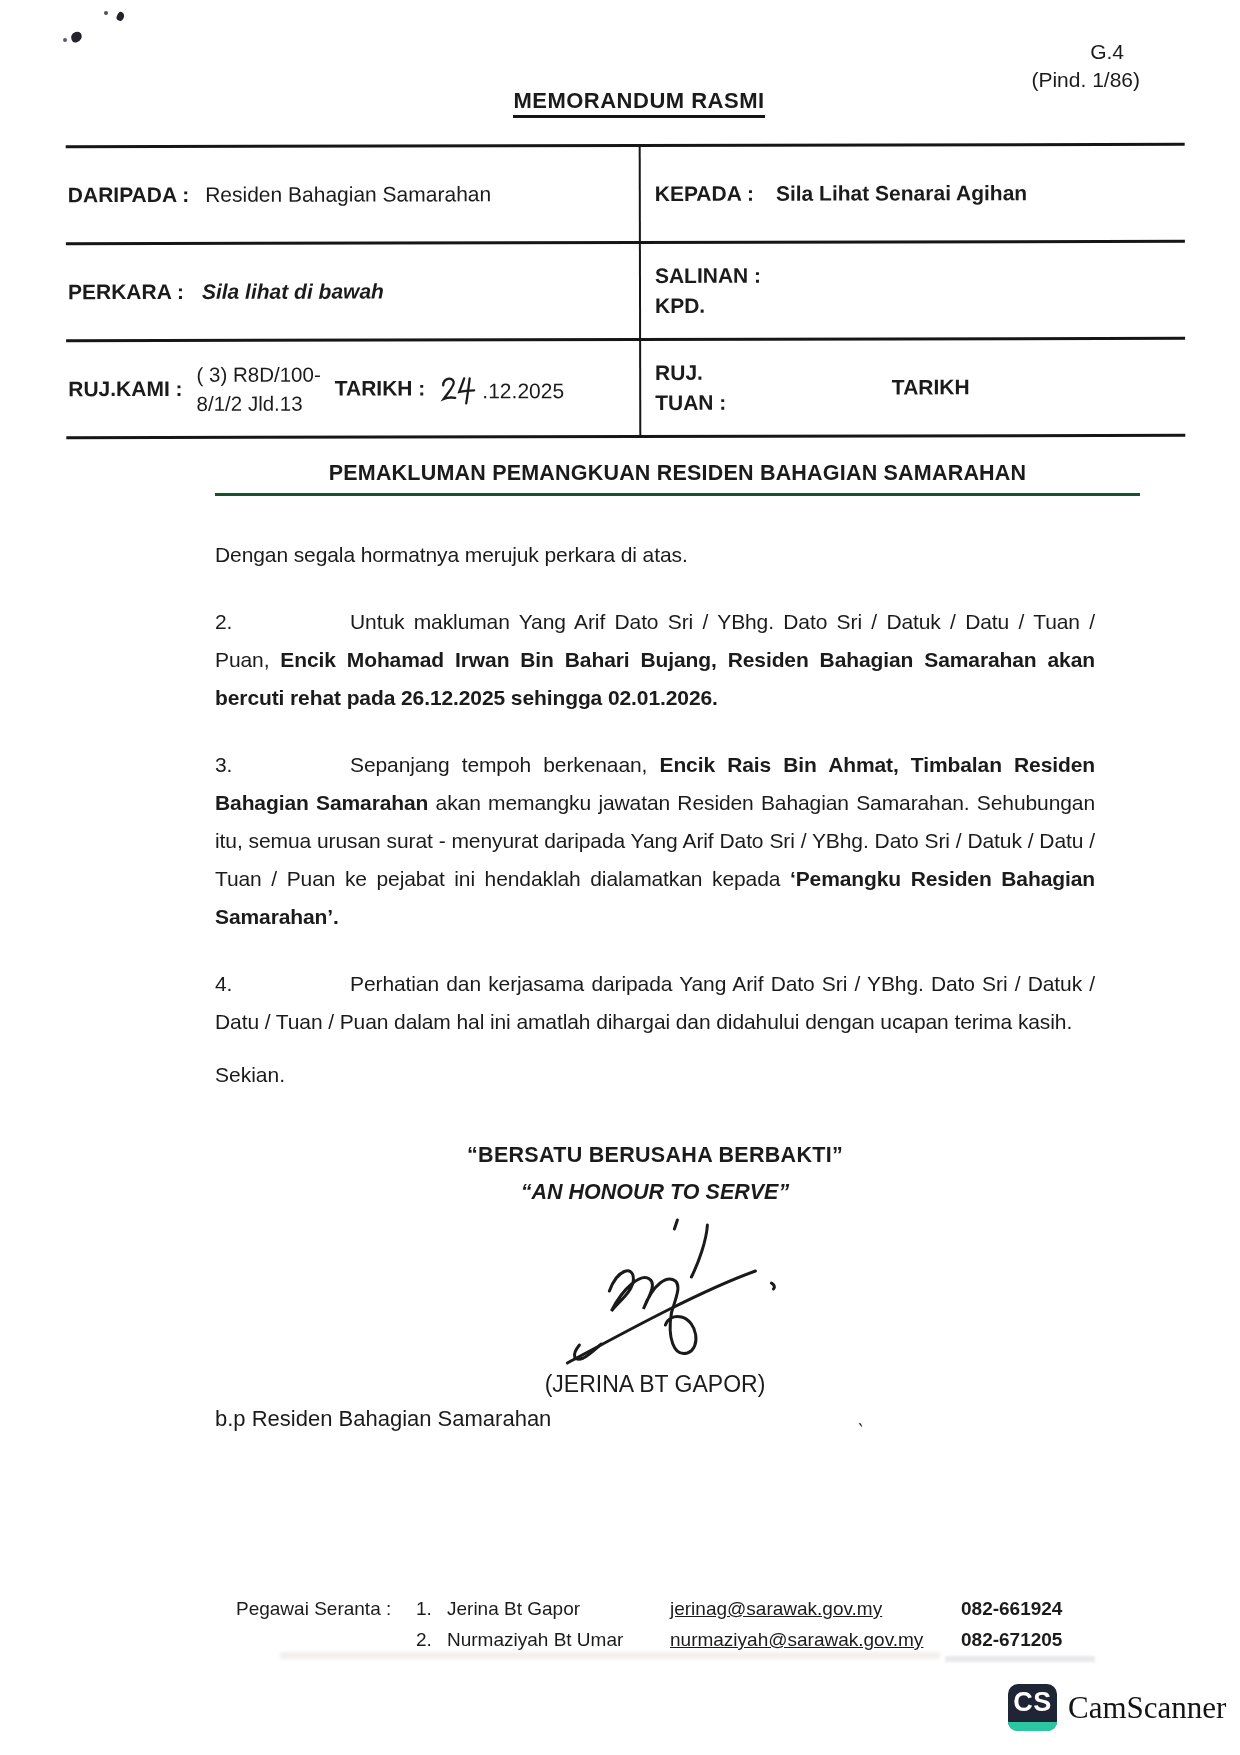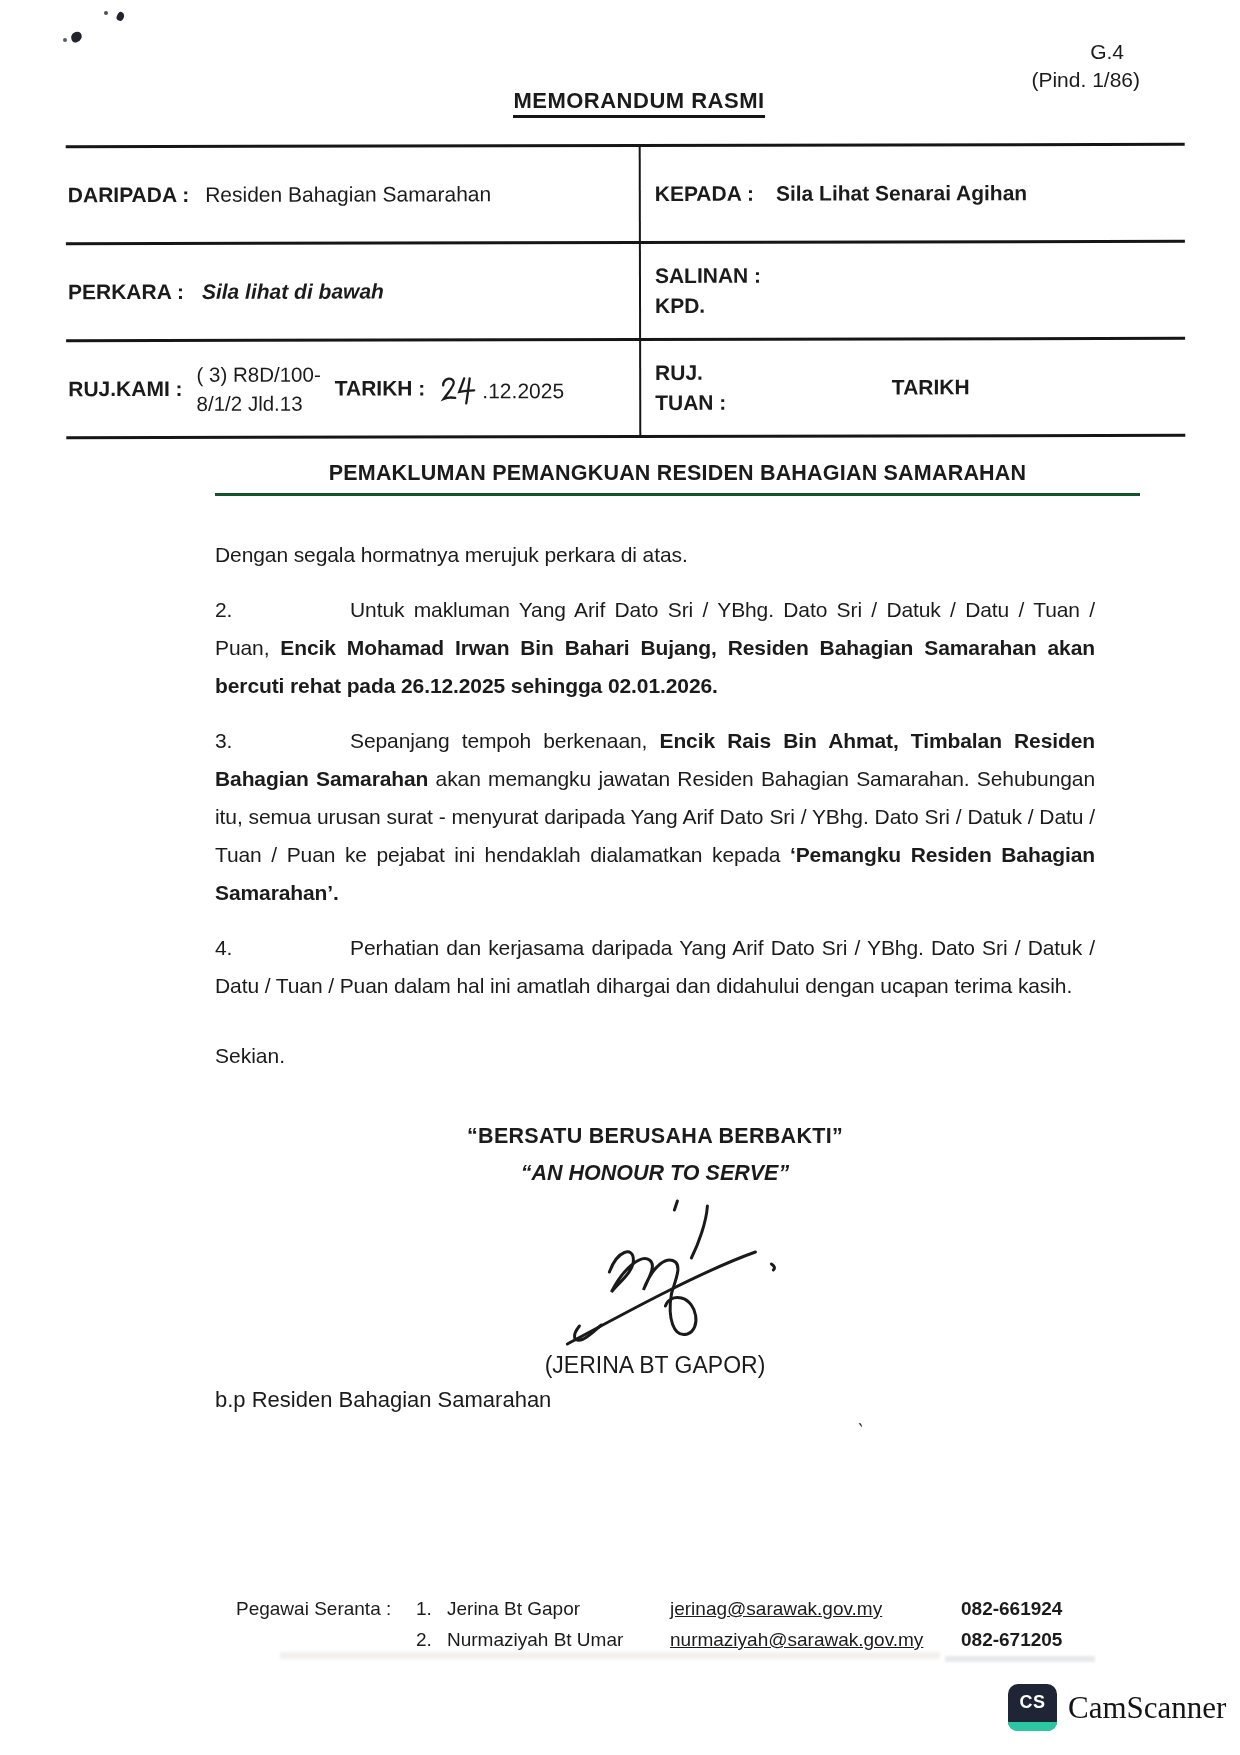--- a/index.html
+++ b/index.html
@@ -41,23 +41,23 @@
   .rujtuan-cell { justify-content:flex-start; }
   .tarikh-right { flex:1; text-align:center; font-weight:bold; padding-right:40px; }
 
   
   .body-col { position:absolute; top:433px; left:0; width:1240px; padding:0 145px 0 215px; }
   .section-heading { margin-top:28px; width:calc(100% + 45px); text-align:center;
                      border-bottom:3px solid #14532d; padding-bottom:7px; }
   .section-heading span { font-size:21.5px; font-weight:bold; letter-spacing:.2px; }
   .para { font-size:21px; line-height:38px; text-align:justify; letter-spacing:-0.1px; }
   .p-first { margin-top:40px; }
-  .p-gap { margin-top:17px; }
+  .p-gap { margin-top:29px; }
   .pnum { display:inline-block; width:135px; }
-  .closing { margin-top:39px; font-size:21px; }
+  .closing { margin-top:22px; font-size:21px; }
   .slogan { margin-top:50px; text-align:center; line-height:37px; }
   .slogan .l1 { font-size:21.5px; font-weight:bold; letter-spacing:.3px; }
   .slogan .l2 { font-size:21.5px; font-weight:bold; font-style:italic; }
   .sig-wrap { margin-top:6px; height:152px; position:relative; }
   .sig-wrap svg { position:absolute; left:50%; top:0; transform:translateX(-44%); }
   .signatory-name { text-align:center; font-size:23px; font-weight:normal; margin-top:2px; }
   .signatory-title { text-align:left; font-size:22px; margin-top:8px; }
   .initials { margin-top:22px; font-size:15px; font-style:italic; font-weight:bold; }
 
   
@@ -73,21 +73,21 @@
   
   .smudge1 { position:absolute; left:280px; top:1652px; width:660px; height:7px;
              background:#b7aeaa; opacity:.18; filter:blur(1.5px); }
   .smudge2 { position:absolute; left:945px; top:1656px; width:150px; height:6px;
              background:#9aa0a8; opacity:.22; filter:blur(1px); }
 
   
   .cs-badge { position:absolute; left:1008px; top:1684px; display:flex; align-items:center; gap:11px; }
   .cs-icon { width:49px; height:47px; background:#1f2534; border-radius:10px; position:relative;
              display:flex; align-items:flex-start; justify-content:center; }
-  .cs-icon .cs-txt { color:#ffffff; font-weight:bold; font-size:18px; line-height:36px; letter-spacing:.5px; }
+  .cs-icon .cs-txt { color:#ffffff; font-weight:bold; font-size:27px; line-height:36px; letter-spacing:.5px; }
   .cs-icon .cs-strip { position:absolute; bottom:0; left:0; width:100%; height:9px;
                        background:#2bc6a2; border-radius:0 0 10px 10px; }
   .cs-brand { font-family:"Liberation Serif", serif; font-size:31px; color:#141414; }
 </style>
 </head>
 <body>
 
 <span class="speck s1"></span>
 <span class="speck s2"></span>
 <span class="speck s3"></span>

